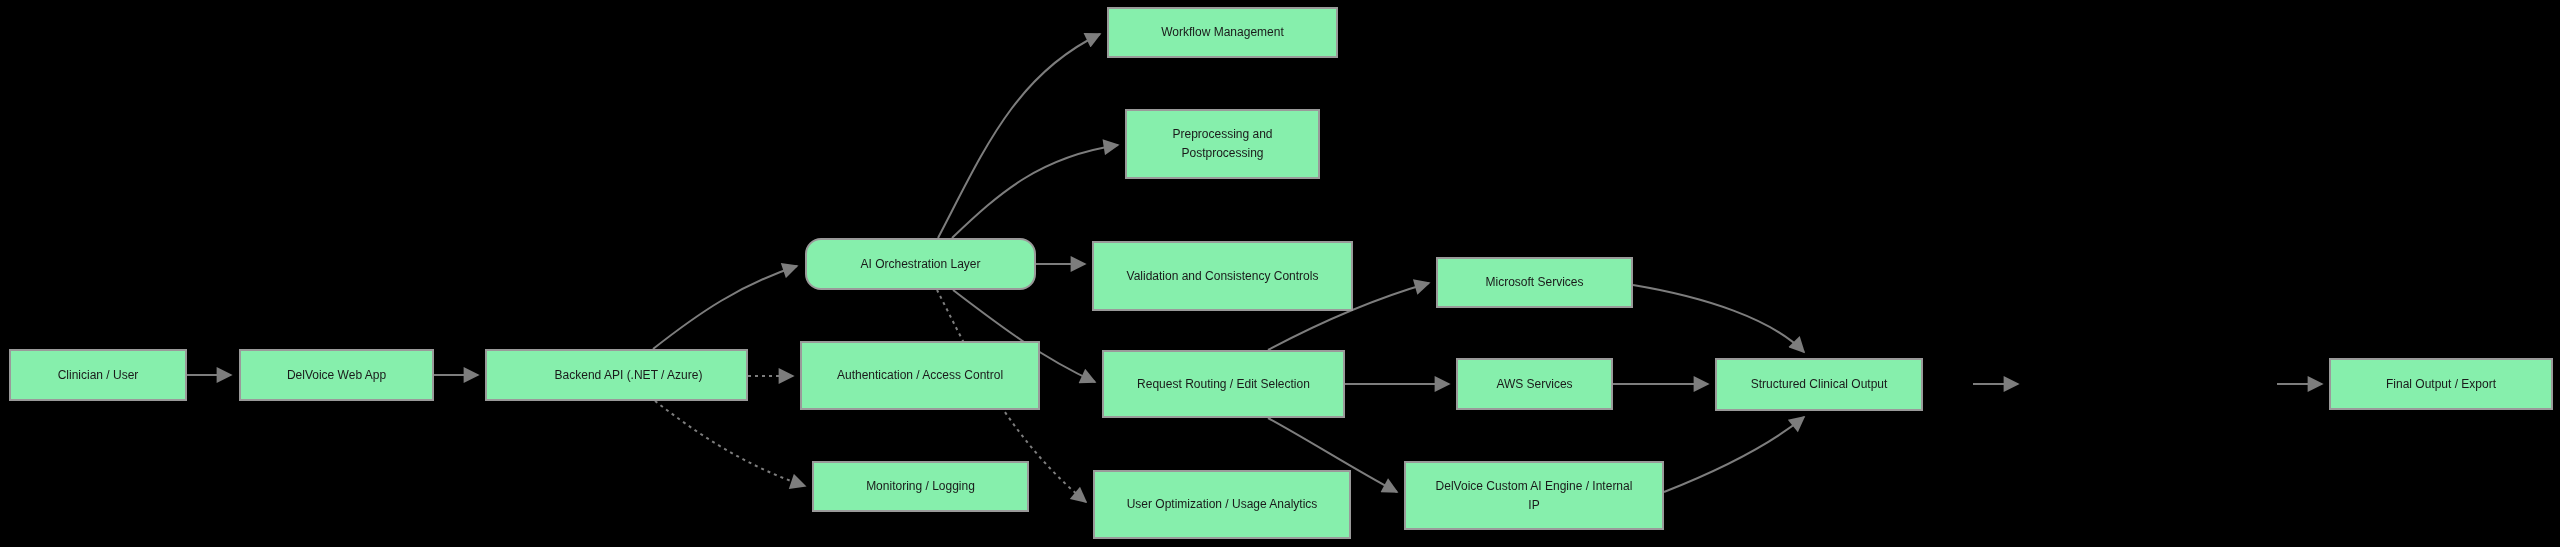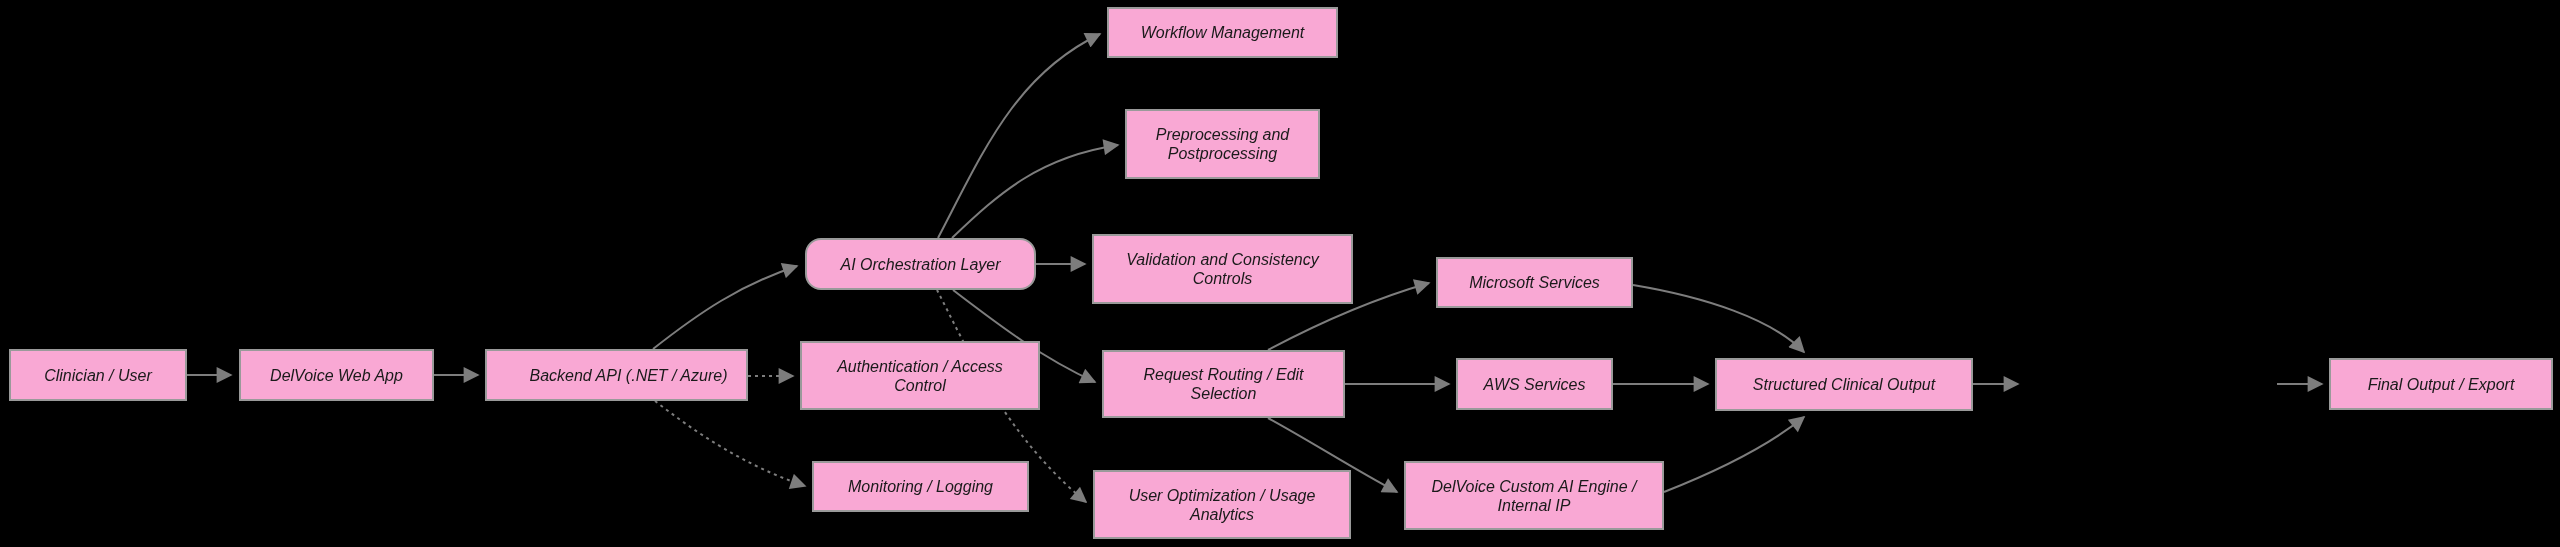--- a/index.html
+++ b/index.html
@@ -9,26 +9,26 @@
     background:#000;
     font-family:"Liberation Sans","DejaVu Sans",sans-serif;
     overflow:hidden;
   }
   #edges{position:absolute;left:0;top:0;width:2560px;height:547px;}
   .edge{fill:none;stroke:#7d7d7d;stroke-width:2px;}
   .edge.dotted{stroke-dasharray:3,4;}
   .node{
     position:absolute;
     box-sizing:border-box;
-    background:#f9a8d4;
+    background:#86efac;
     border:2px solid #9a9a9a;
     color:#1a1a1a;
     display:flex;align-items:center;justify-content:center;
     text-align:center;
-    font-size:16px;line-height:19px;font-style:italic;
+    font-size:12px;line-height:19px;
   }
   .node .lbl{display:inline-block;}
 </style>
 </head>
 <body>
 
 <div id="canvas">
 
   <svg id="edges" viewBox="0 0 2560 547" xmlns="http://www.w3.org/2000/svg">
     <defs>
@@ -81,21 +81,21 @@
   </div>
 
   <div class="node" style="left:1107px;top:7px;width:231px;height:51px;">
     <span class="lbl">Workflow Management</span>
   </div>
 
   <div class="node" style="left:1125px;top:109px;width:195px;height:70px;">
     <span class="lbl" style="max-width:150px;">Preprocessing and Postprocessing</span>
   </div>
 
-  <div class="node" style="left:1092px;top:234px;width:261px;height:70px;">
+  <div class="node" style="left:1092px;top:241px;width:261px;height:70px;">
     <span class="lbl" style="max-width:215px;">Validation and Consistency Controls</span>
   </div>
 
   <div class="node" style="left:1102px;top:350px;width:243px;height:68px;">
     <span class="lbl" style="max-width:195px;">Request Routing / Edit Selection</span>
   </div>
 
   <div class="node" style="left:1093px;top:470px;width:258px;height:69px;">
     <span class="lbl" style="max-width:205px;">User Optimization / Usage Analytics</span>
   </div>
@@ -105,21 +105,21 @@
   </div>
 
   <div class="node" style="left:1456px;top:358px;width:157px;height:52px;">
     <span class="lbl">AWS Services</span>
   </div>
 
   <div class="node" style="left:1404px;top:461px;width:260px;height:69px;align-items:center;">
     <span class="lbl" style="max-width:206px;">DelVoice Custom AI Engine / Internal IP</span>
   </div>
 
-  <div class="node" style="left:1715px;top:358px;width:258px;height:53px;align-items:center;">
+  <div class="node" style="left:1715px;top:358px;width:208px;height:53px;align-items:center;">
     <span class="lbl">Structured Clinical Output</span>
   </div>
 
 
   <div class="node" style="left:2329px;top:358px;width:224px;height:52px;">
     <span class="lbl">Final Output / Export</span>
   </div>
 
 </div>
 

